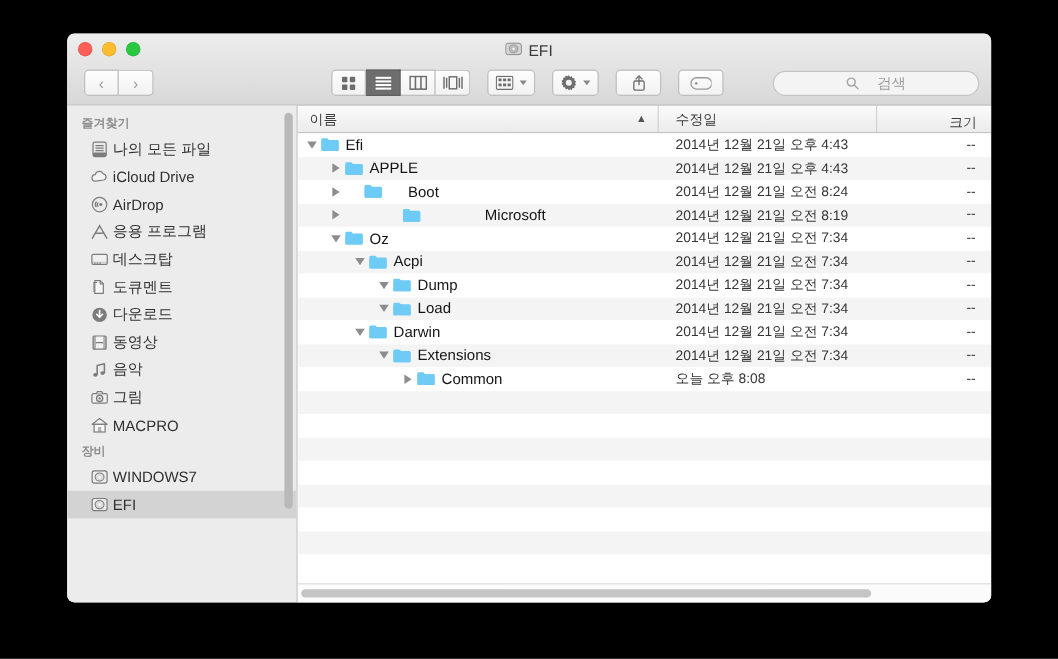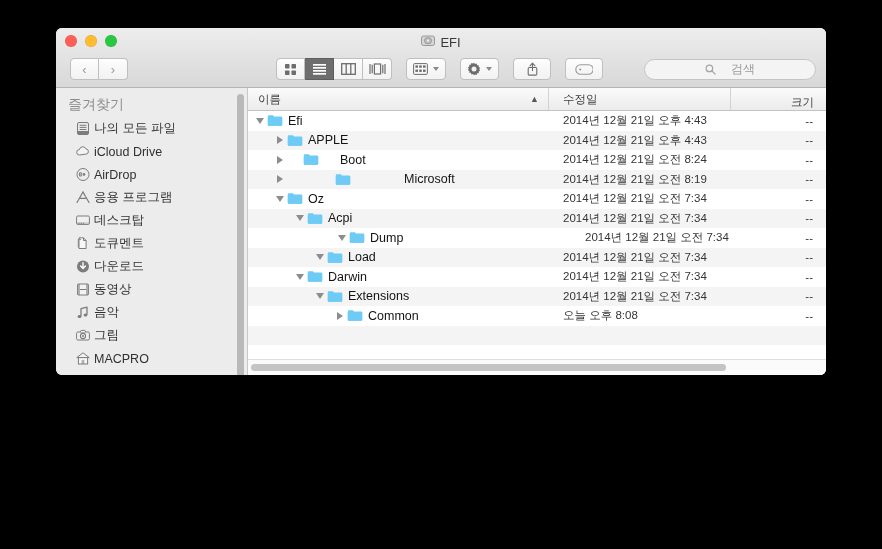--- a/index.html
+++ b/index.html
@@ -11,21 +11,21 @@
     font-family: "Liberation Sans", "DejaVu Sans", sans-serif;
     overflow: hidden;
   }
 
   
   .window {
     position: absolute;
     left: 56px;
     top: 28px;
     width: 770px;
-    height: 347px;
+    height: 474px;
     background: #ffffff;
     border-radius: 6px;
     overflow: hidden;
     box-shadow: 0 0 0 1px rgba(0,0,0,0.30), 0 10px 28px rgba(0,0,0,0.45);
     display: flex;
     flex-direction: column;
   }
 
   
   .titlebar {
@@ -164,22 +164,22 @@
     width: 192px;
     background: #ececec;
     border-right: 1px solid #c8c8c8;
     position: relative;
     overflow: hidden;
     flex: none;
   }
   .sb-scroll { padding-top: 5px; }
 
   .sb-header {
-    font-size: 14px;
-    font-weight: normal;
+    font-size: 10px;
+    font-weight: bold;
     color: #8d8d8d;
     padding: 3px 0 3px 12px;
   }
   .sb-item {
     height: 23px;
     display: flex;
     align-items: center;
     gap: 3px;
     padding-left: 19px;
     font-size: 12.5px;
@@ -692,21 +692,21 @@
               <span class="folder"><svg width="16" height="13" viewBox="0 0 16 13">
                   <path d="M0.8 2.2 a1 1 0 0 1 1-1 h4 l1.3 1.4 h7.1 a1 1 0 0 1 1 1 v7.2 a1 1 0 0 1 -1 1 h-12.4 a1 1 0 0 1 -1 -1 z" fill="#6ecbf5"></path>
                   <path d="M0.8 3.6 h14.4 v7.2 a1 1 0 0 1 -1 1 h-12.4 a1 1 0 0 1 -1 -1 z" fill="#6ecbf5"></path>
                 </svg></span>
               <span>Acpi</span>
             </div>
             <div class="cell-date">2014년 12월 21일 오전 7:34</div>
             <div class="cell-size">--</div>
           </div>
           <div class="row odd">
-            <div class="cell-name" style="padding-left: 65px; margin-left: 22px;">
+            <div class="cell-name" style="padding-left: 65px;">
               <span class="disc">
                 <span class="tri down"></span>
               </span>
               <span class="folder"><svg width="16" height="13" viewBox="0 0 16 13">
                   <path d="M0.8 2.2 a1 1 0 0 1 1-1 h4 l1.3 1.4 h7.1 a1 1 0 0 1 1 1 v7.2 a1 1 0 0 1 -1 1 h-12.4 a1 1 0 0 1 -1 -1 z" fill="#6ecbf5"></path>
                   <path d="M0.8 3.6 h14.4 v7.2 a1 1 0 0 1 -1 1 h-12.4 a1 1 0 0 1 -1 -1 z" fill="#6ecbf5"></path>
                 </svg></span>
               <span>Dump</span>
             </div>
             <div class="cell-date">2014년 12월 21일 오전 7:34</div>

